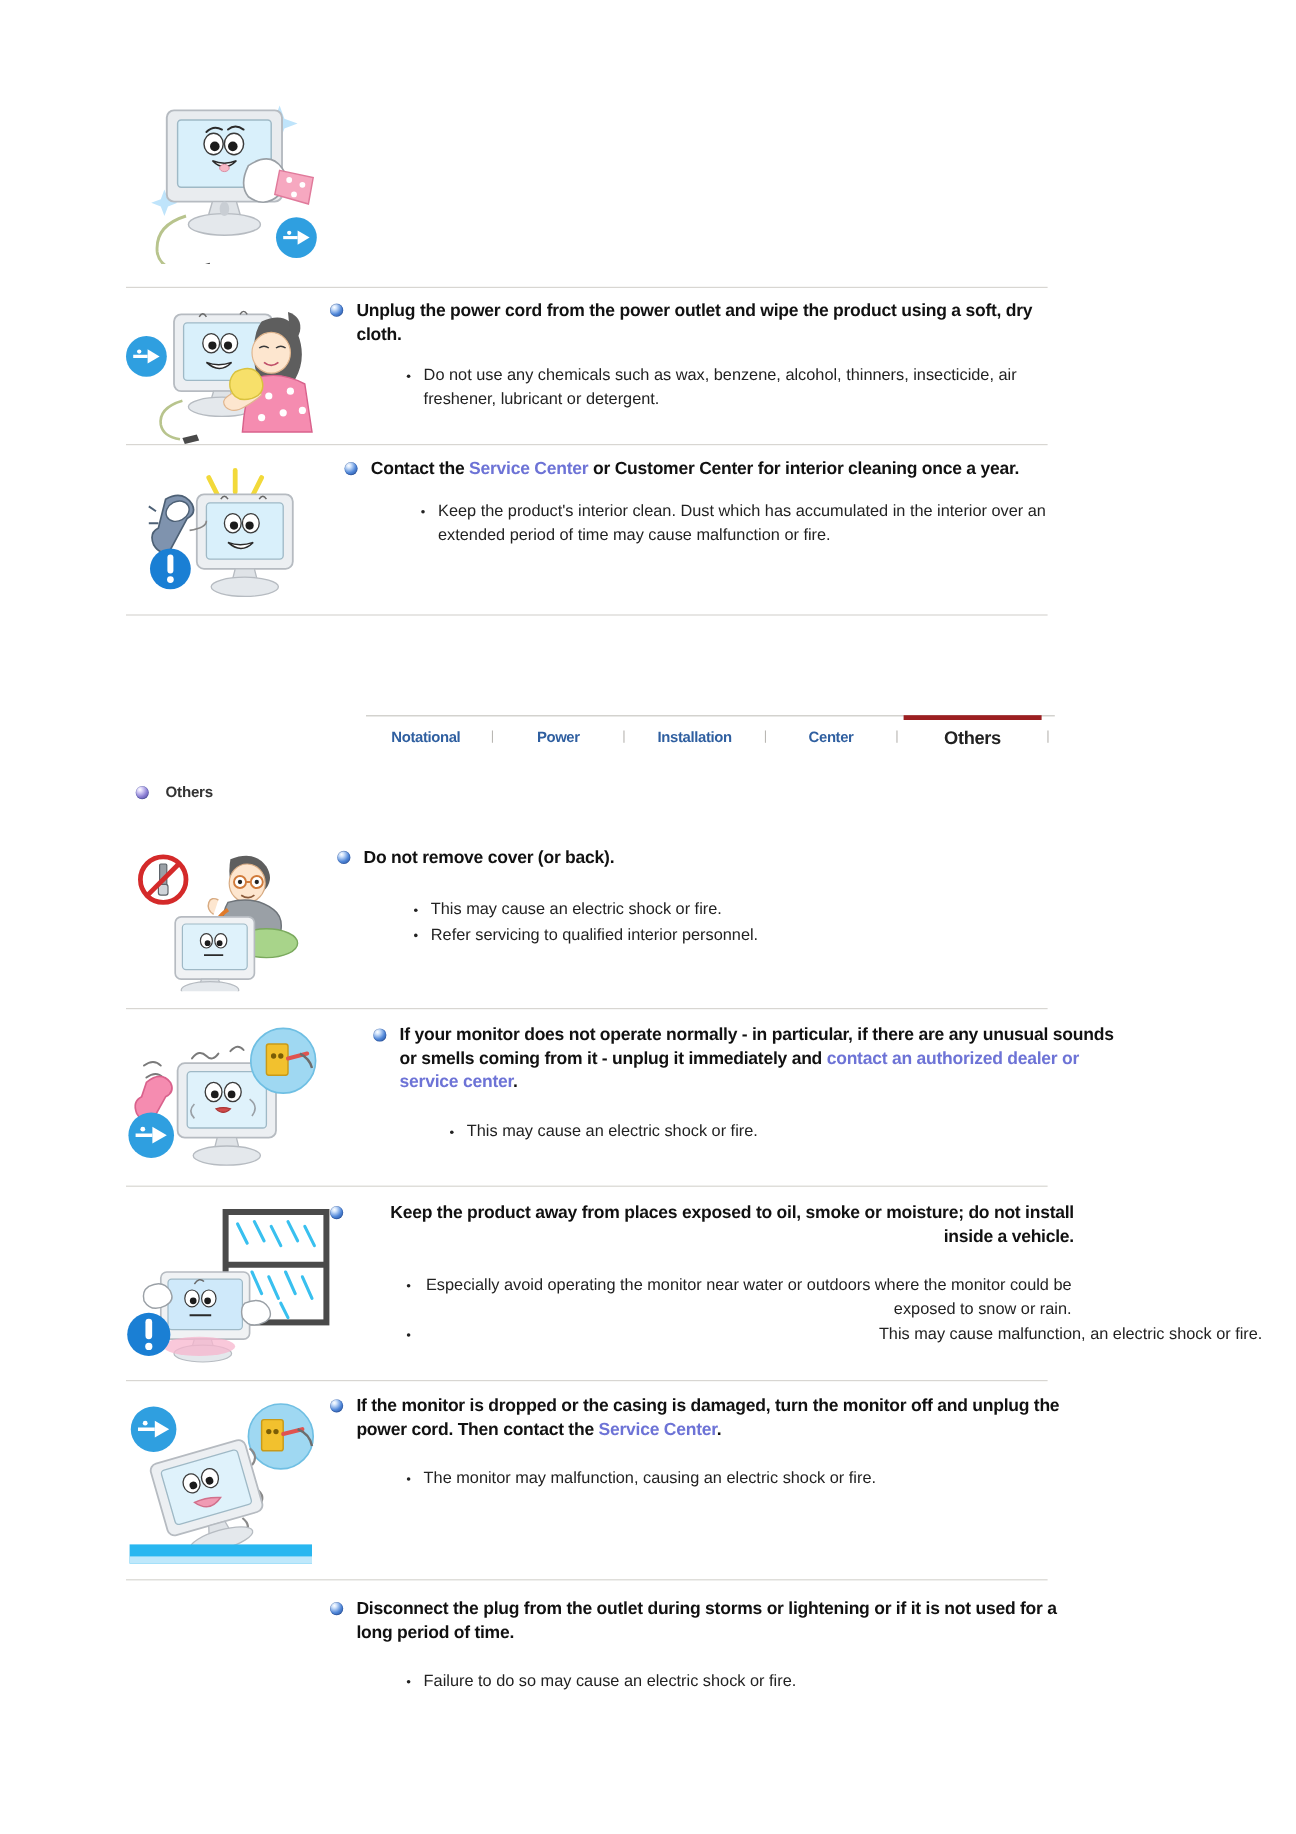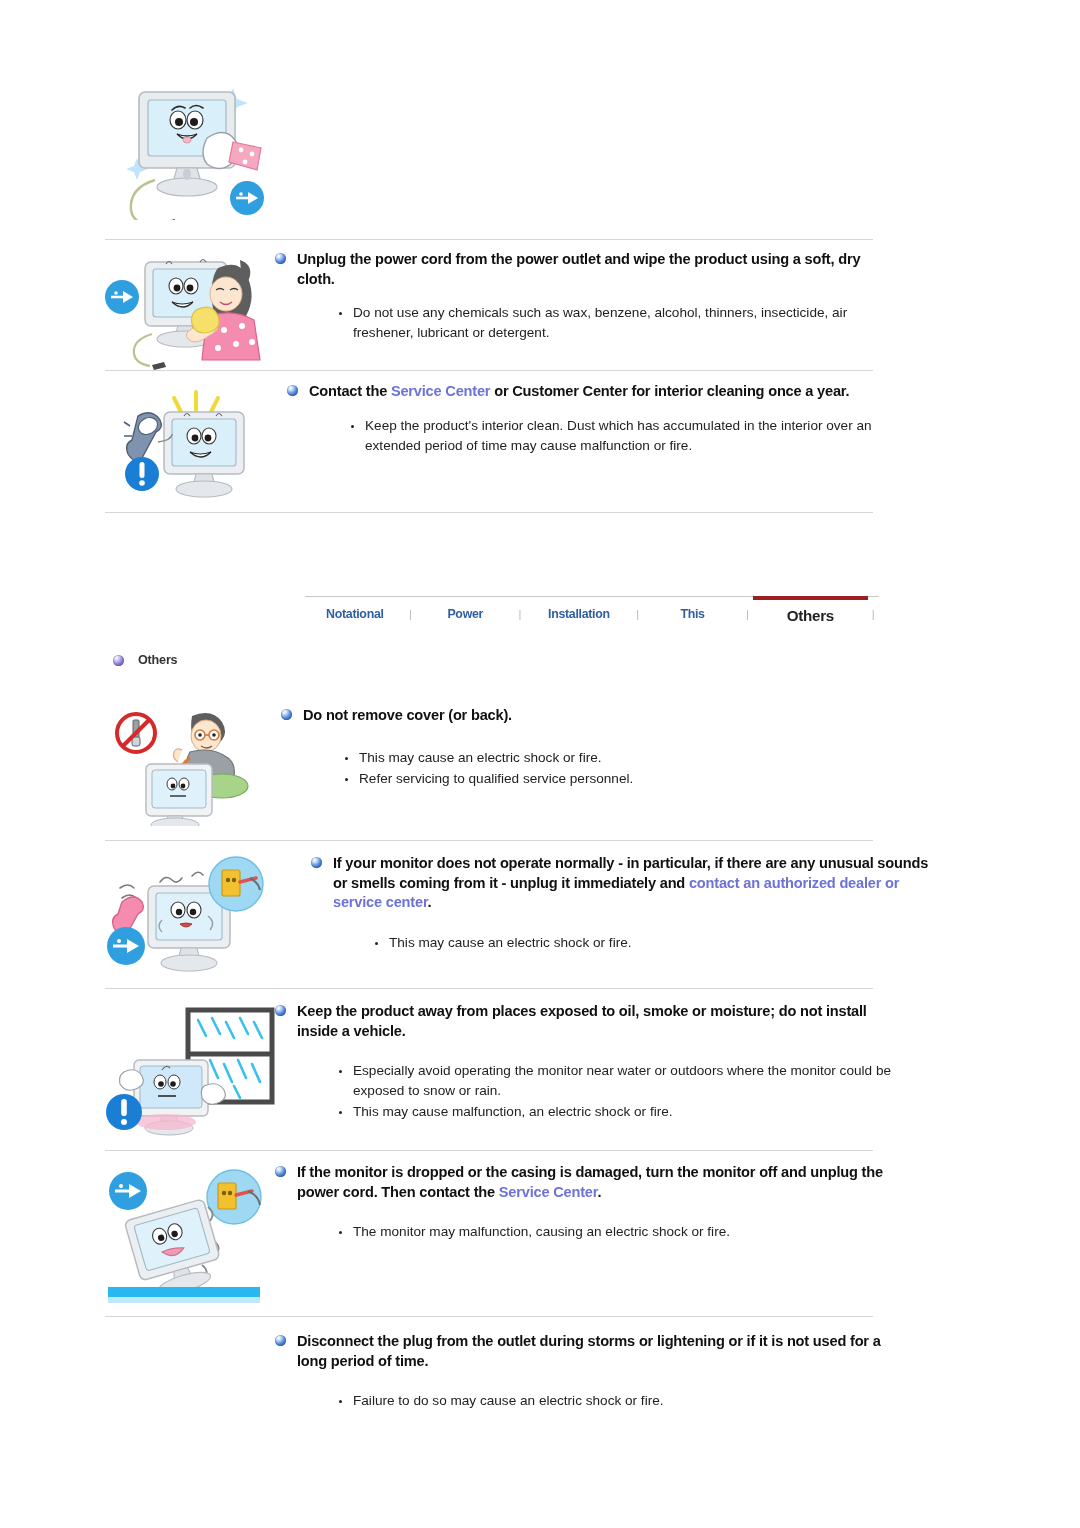--- a/index.html
+++ b/index.html
@@ -317,21 +317,21 @@
       <div class="tsep">|</div>
       <div class="tab t-power">
         <span>Power</span>
       </div>
       <div class="tsep">|</div>
       <div class="tab t-install">
         <span>Installation</span>
       </div>
       <div class="tsep">|</div>
       <div class="tab t-clean">
-        <span>This</span>
+        <span>Center</span>
       </div>
       <div class="tsep">|</div>
       <div class="tab t-others">
         <span>Others</span>
       </div>
       <div class="tsep">|</div>
     </div>
   </div>
 
   <div class="others-label-row" style="position:absolute; left:0; top:653px; margin-top:0;">
@@ -376,21 +376,21 @@
         <ellipse cx="69" cy="119" rx="24" ry="7" fill="#e4e8ec" stroke="#b6bbc1" stroke-width="1"></ellipse>
       </svg>
     </div>
     <div class="body-col" style="padding-left:0;">
       <div class="heading" style="max-width:598px;">
         <span class="sphere"></span>
         <span>Do not remove cover (or back).</span>
       </div>
       <ul class="dots" style="margin-top:22px;">
         <li>This may cause an electric shock or fire.</li>
-        <li>Refer servicing to qualified service personnel.</li>
+        <li>Refer servicing to qualified interior personnel.</li>
       </ul>
     </div>
   </div>
 
   <div class="divider" style="position:absolute; left:105px; top:840px; width:768px;"></div>
 
   <div class="section" style="position:absolute; left:0; top:854px; width:1080px;gap:36px;">
     <div class="illus" style="margin-left:100px;">
       <svg width="168" height="122" viewBox="0 0 168 122">
 
@@ -433,21 +433,21 @@
         <span class="sphere"></span><span>If your monitor does not operate normally - in particular, if there are any unusual sounds or smells coming from it - unplug it immediately and </span><span class="linkline">contact an authorized dealer or service center</span><span>.</span>
       </div>
       <ul class="dots" style="margin-top:20px;">
         <li>This may cause an electric shock or fire.</li>
       </ul>
     </div>
   </div>
 
   <div class="divider" style="position:absolute; left:105px; top:988px; width:768px;"></div>
 
-  <div class="section" style="position:absolute; left:0; top:1002px; width:1080px;">
+  <div class="section" style="position:absolute; left:0; top:1002px; width:1080px;text-align:right;">
     <div class="illus" style="margin-left:100px;">
       <svg width="178" height="136" viewBox="0 0 178 136">
 
         <rect x="88" y="8" width="84" height="92" fill="none" stroke="#4a4a4a" stroke-width="5"></rect>
         <line x1="88" y1="52" x2="172" y2="52" stroke="#4a4a4a" stroke-width="5"></line>
 
         <g stroke="#39c0ef" stroke-width="2.6" stroke-linecap="round">
           <line x1="98" y1="18" x2="106" y2="34"></line>
           <line x1="112" y1="16" x2="120" y2="32"></line>
           <line x1="126" y1="20" x2="134" y2="36"></line>

